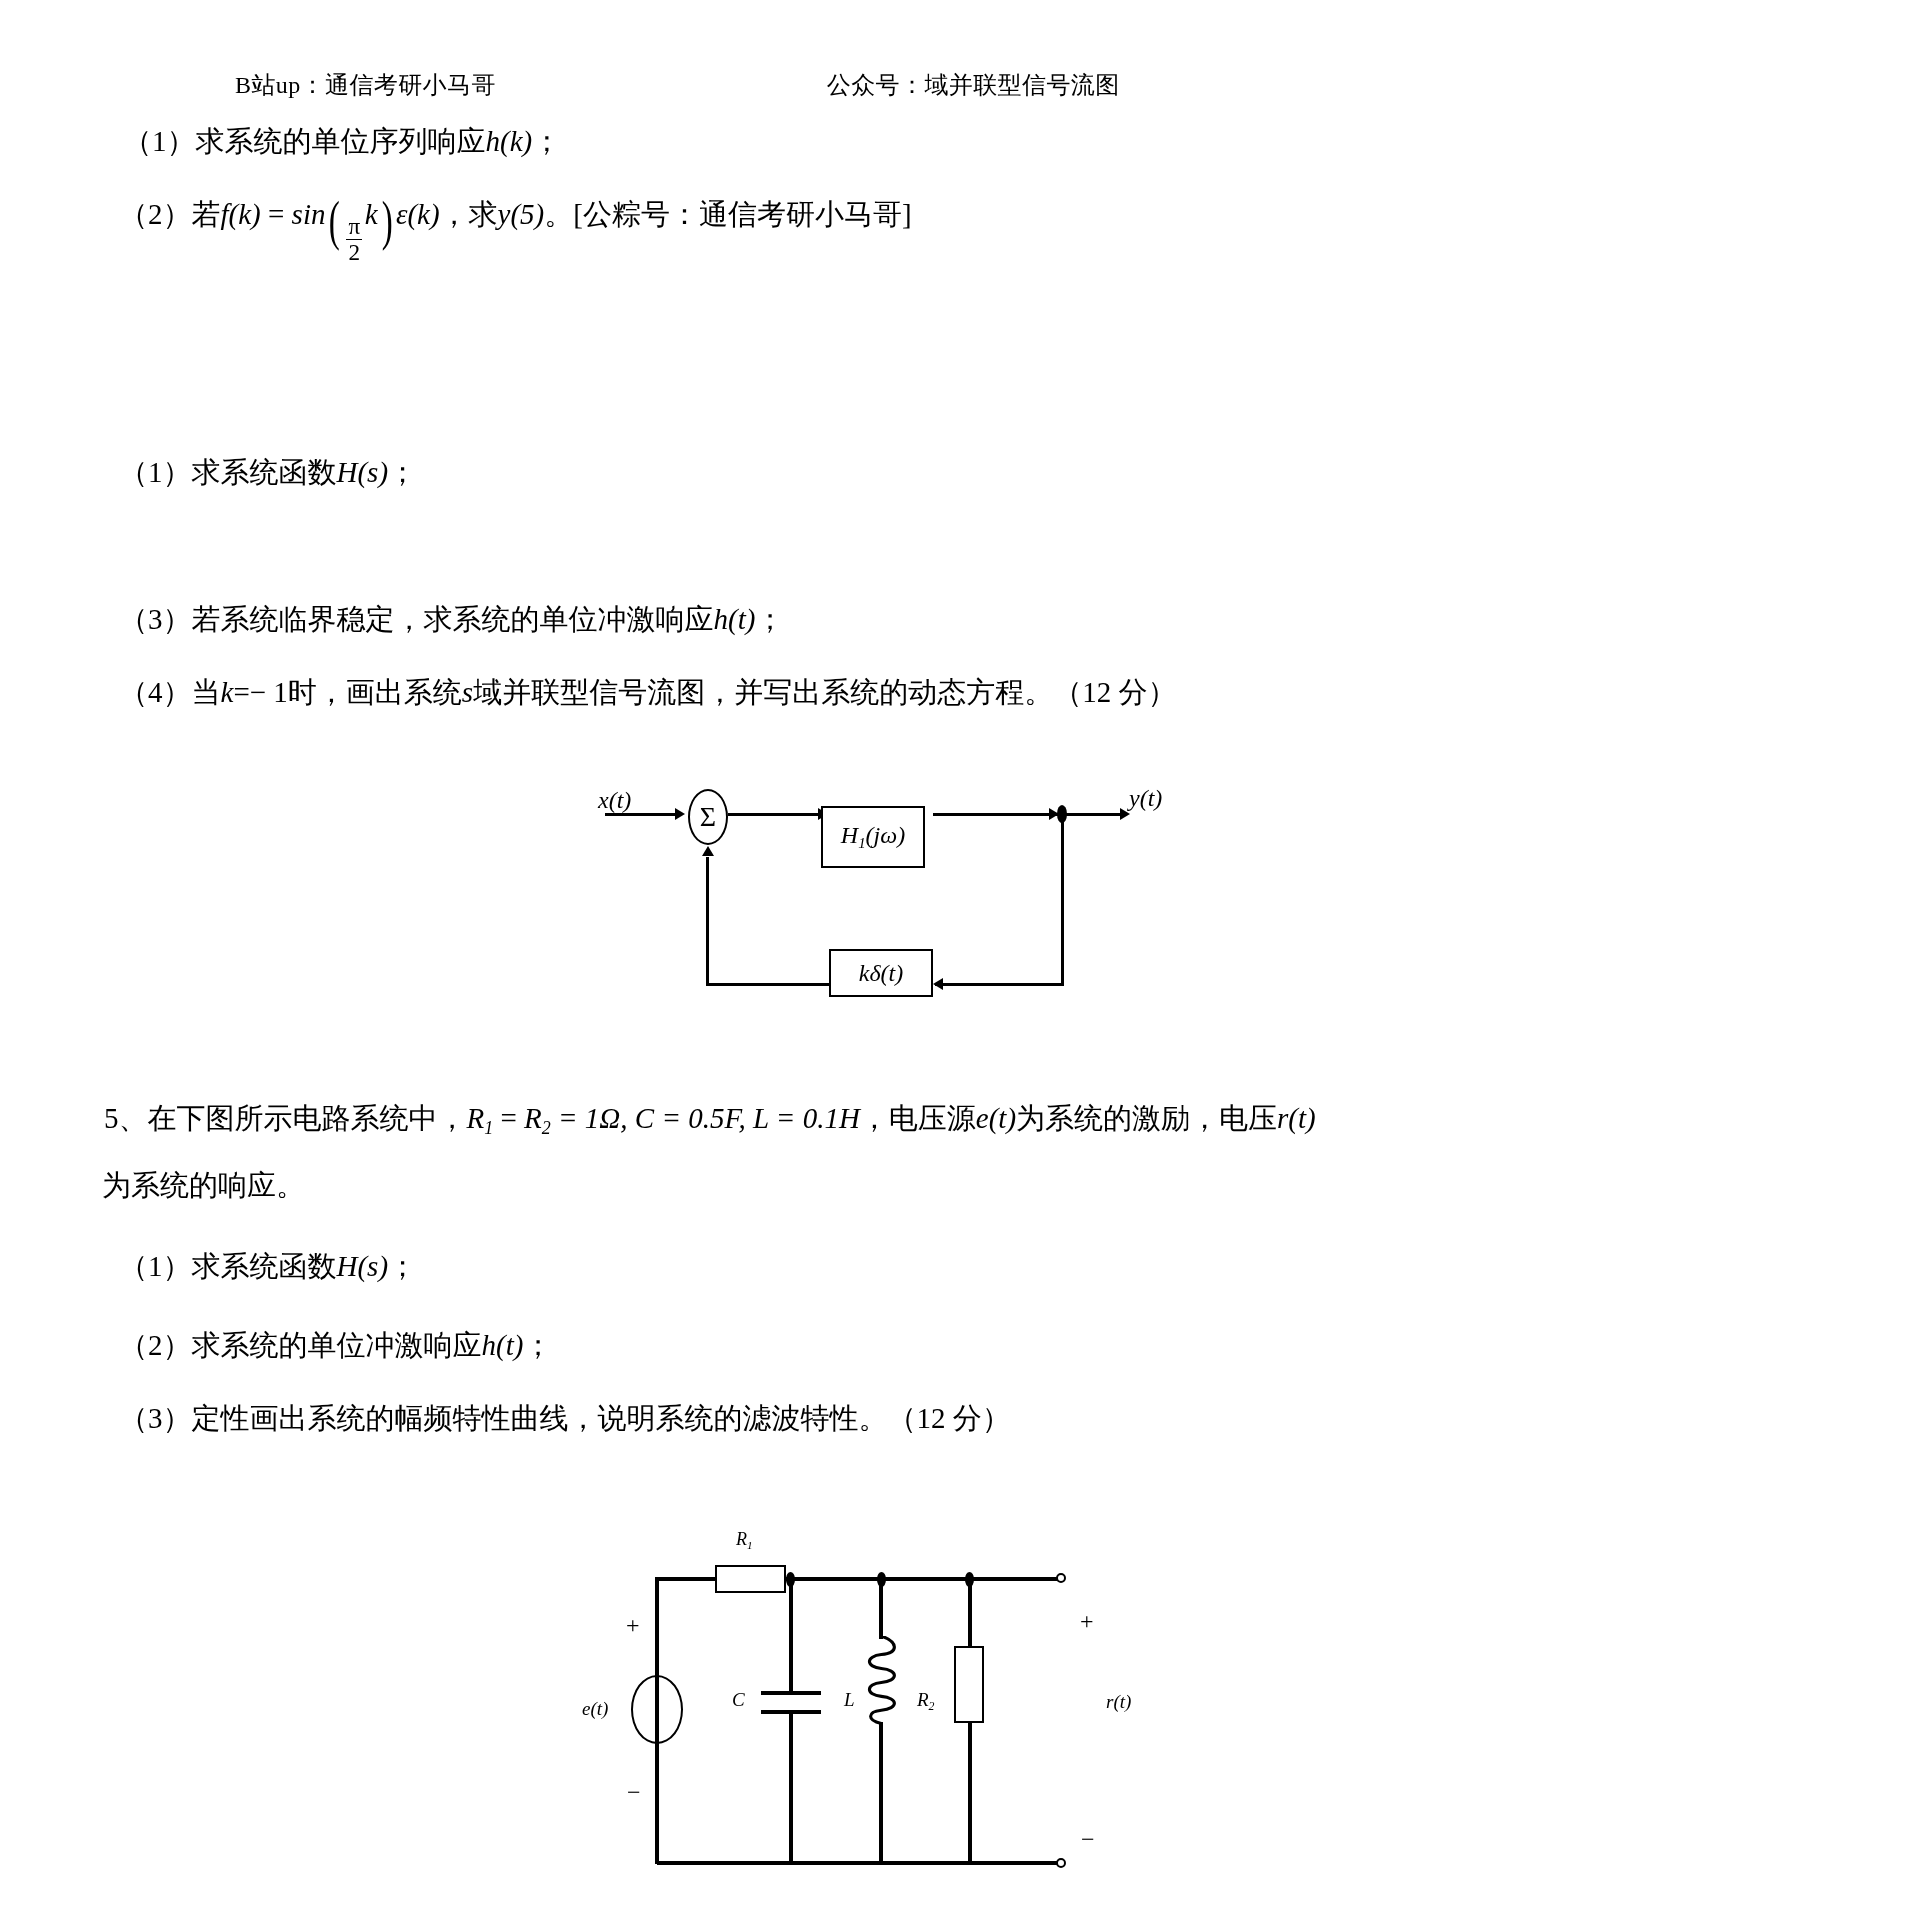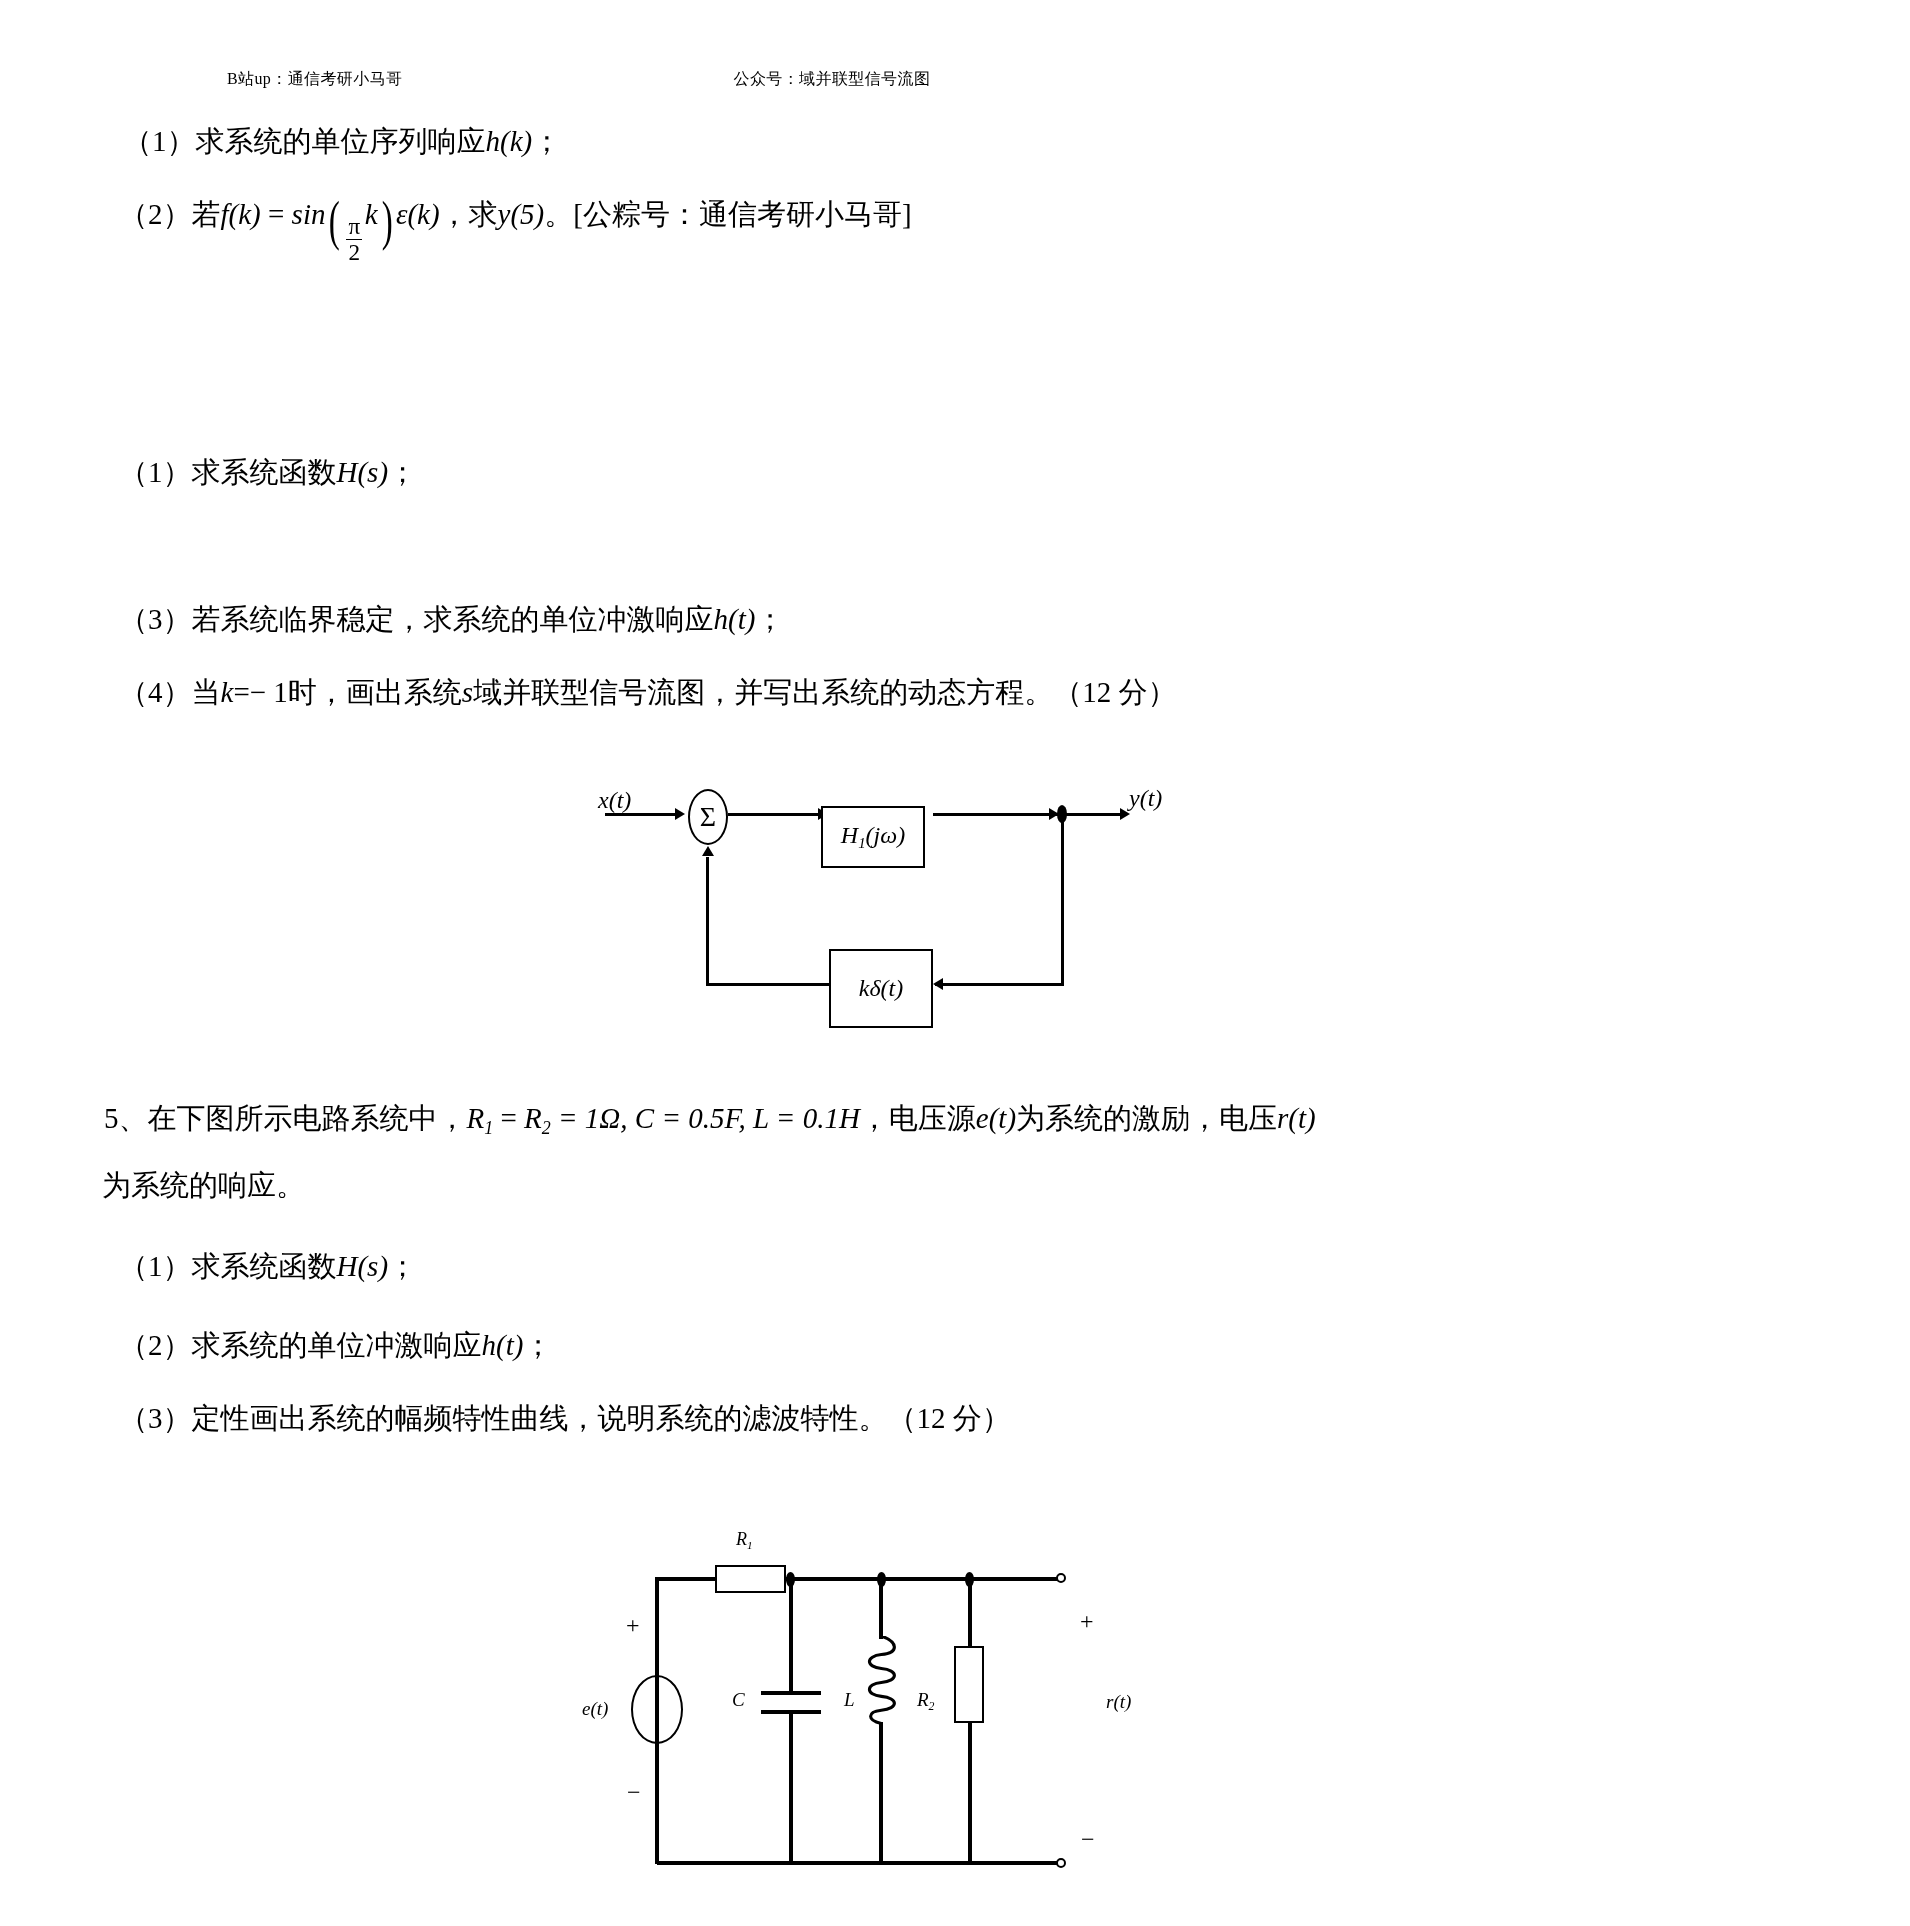--- a/index.html
+++ b/index.html
@@ -12,21 +12,21 @@
     overflow:hidden;
   }
   .page {
     position:relative;
     width:1911px; height:2702px;
     padding:0;
   }
   
   .hdr {
     position:absolute; top:69px; left:0; width:1911px;
-    display:flex; font-size:16px; letter-spacing:0.4px;
+    display:flex; font-size:24px; letter-spacing:0.4px;padding-left:8px;
   }
   .hdr-left { margin-left:227px; }
   .hdr-right { margin-left:331px; }
 
   
   .line {
     position:absolute;
     font-size:29px;
     line-height:1.0;
     white-space:nowrap;
@@ -159,21 +159,21 @@
 
     <div class="wire" style="left:505px; top:68px; width:60px; height:3.1px;"></div>
     <div class="arrow-r" style="left:561px; top:63px;"></div>
     <span class="lbl it" style="left:570px; top:40px;">y(t)</span>
 
     <div class="wire" style="left:502px; top:69px; width:3.1px; height:171px;"></div>
 
     <div class="wire" style="left:376px; top:238px; width:129px; height:3.1px;"></div>
     <div class="arrow-l" style="left:374px; top:233px;"></div>
 
-    <div class="box" style="left:270px; top:204px; width:104px; height:79px;">
+    <div class="box" style="left:270px; top:204px; width:104px; height:48px;">
       <span class="it">kδ(t)</span>
     </div>
 
     <div class="wire" style="left:147px; top:238px; width:123px; height:3.1px;"></div>
     <div class="wire" style="left:147px; top:112px; width:3.1px; height:128px;"></div>
     <div class="arrow-u" style="left:143px; top:101px;"></div>
   </div>
 
   <div class="line" style="left:104px; top:1104px;">
     <span class="qnum">5、</span><span>在下图所示电路系统中，</span><span class="it"><span>R</span><span class="sub">1</span></span><span> = </span><span class="it"><span>R</span><span class="sub">2</span></span><span class="it"> = 1Ω, </span><span class="it">C</span><span class="it"> = 0.5F, </span><span class="it">L</span><span class="it"> = 0.1H</span><span>，电压源</span><span class="it">e(t)</span><span>为系统的激励，电压</span><span class="it">r(t)</span>

